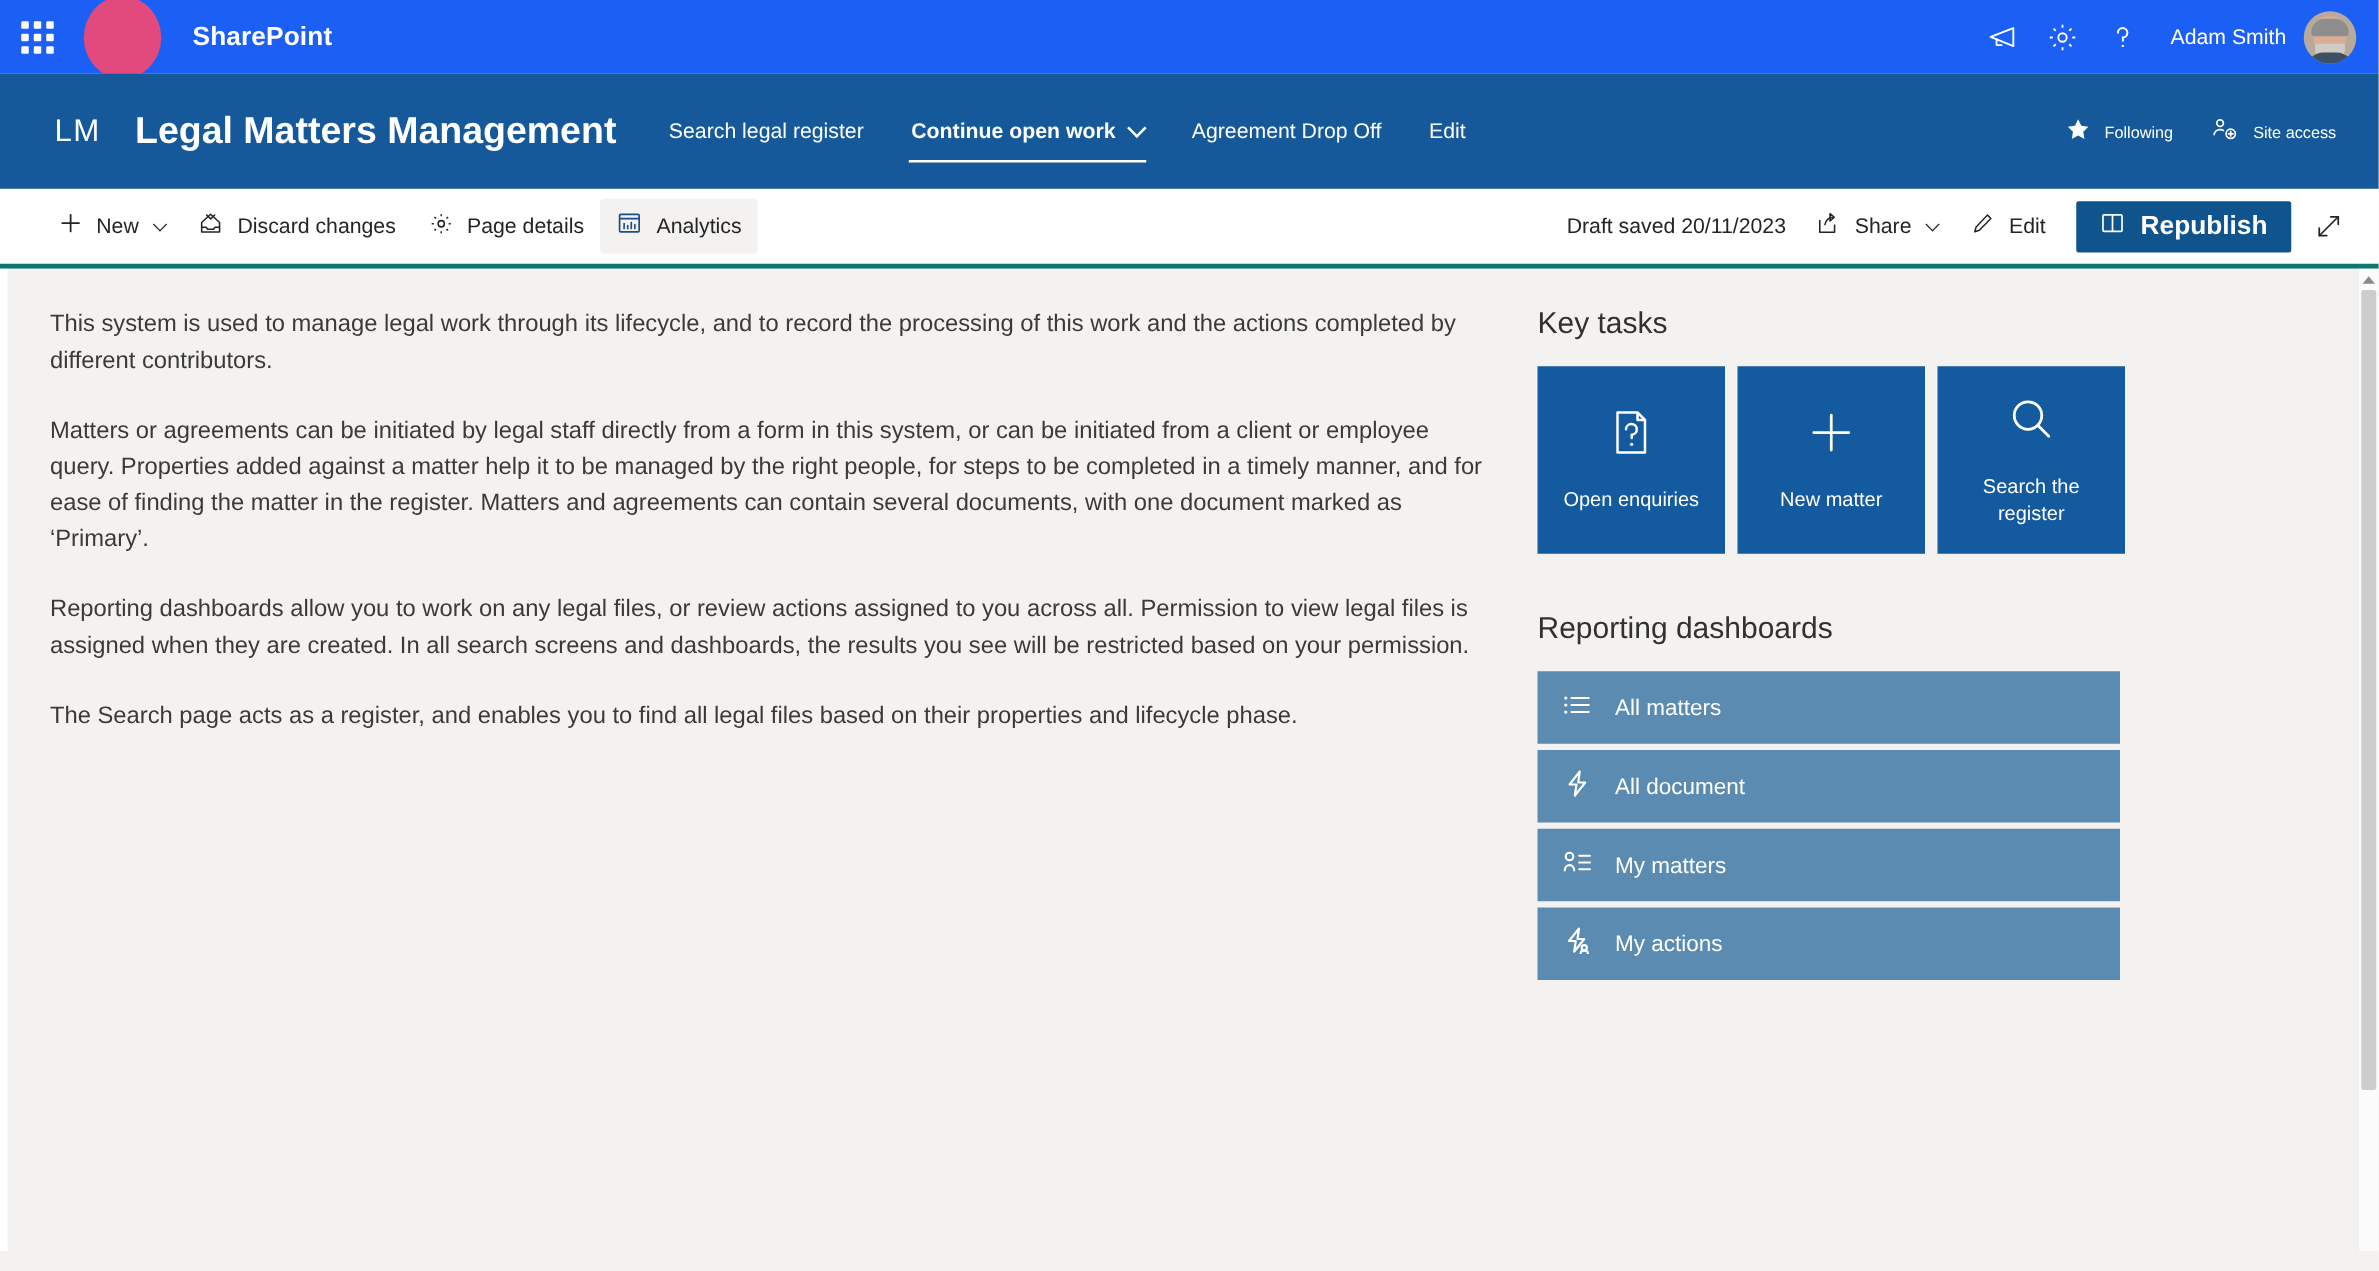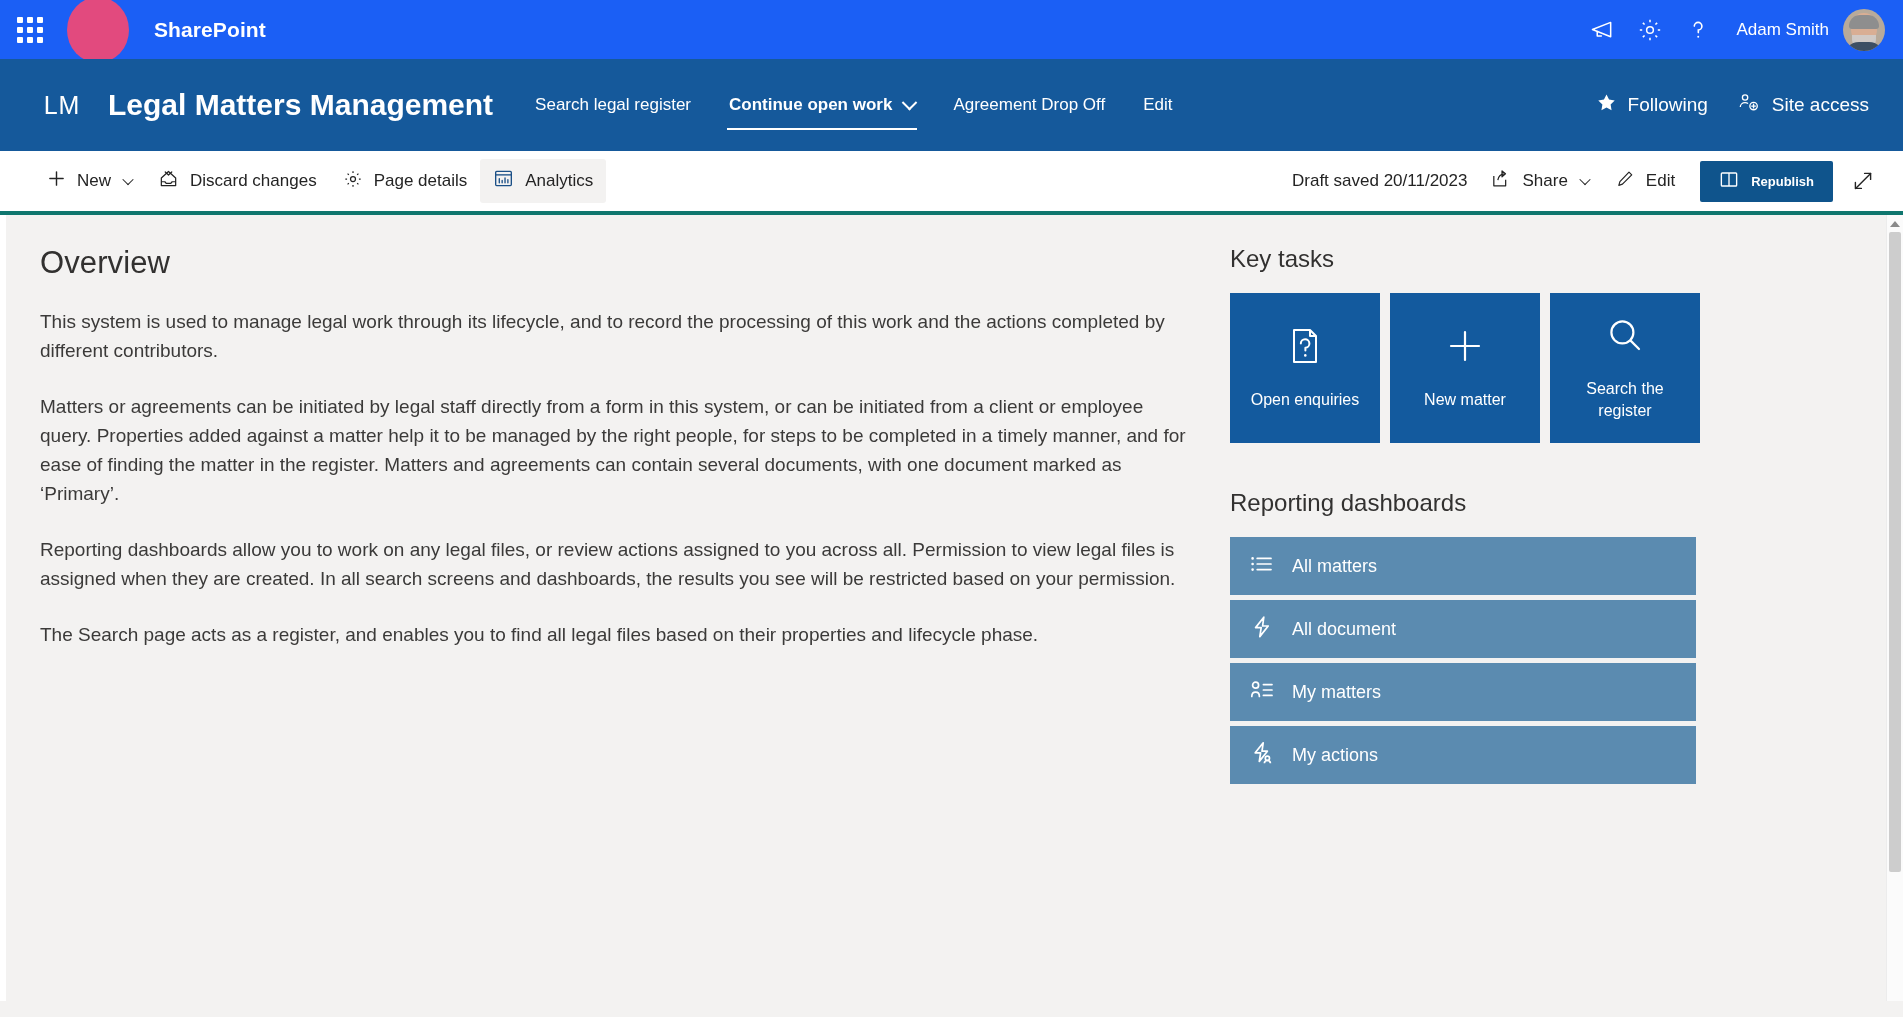--- a/index.html
+++ b/index.html
@@ -167,21 +167,21 @@
   }
   .site-header-right {
     margin-left: auto;
     display: flex;
     align-items: center;
     gap: 30px;
     padding-right: 34px;
   }
   .hdr-action {
     display: flex; align-items: center; gap: 11px;
-    font-size: 19px; color: #ffffff;
+    font-size: 13px; color: #ffffff;
     white-space: nowrap;
     cursor: pointer;
   }
 
   
   .command-bar {
     height: 64px;
     background: #ffffff;
     display: flex;
     align-items: center;
@@ -216,21 +216,21 @@
     color: #242424;
     white-space: nowrap;
     margin-right: 10px;
   }
   .btn-republish {
     display: flex; align-items: center; gap: 12px;
     height: 41px;
     padding: 0 19px;
     background: #0f548c;
     color: #ffffff;
-    font-size: 13px;
+    font-size: 21px;
     font-weight: 600;
     border: none;
     border-radius: 2px;
     margin-left: 12px;
     cursor: pointer;
     font-family: inherit;
     white-space: nowrap;
   }
   .icon-btn {
     width: 44px; height: 44px;
@@ -531,21 +531,20 @@
       <path d="M18.6 3.4 L3.6 18.4"></path>
       <path d="M9.4 18.4 H3.4 V12.4"></path>
     </svg>
   </div>
 </div>
 
 <div class="canvas">
   <div class="page-left-strip"></div>
 
   <div class="col-main">
-    <h1 class="page-heading">Overview</h1>
     <div class="body-text">
       <p>This system is used to manage legal work through its lifecycle, and to record the processing of this work and the actions completed by different contributors.</p>
       <p>Matters or agreements can be initiated by legal staff directly from a form in this system, or can be initiated from a client or employee query.  Properties added against a matter help it to be managed by the right people, for steps to be completed in a timely manner, and for ease of finding the matter in the register. Matters and agreements can contain several documents, with one document marked as ‘Primary’.</p>
       <p>Reporting dashboards allow you to work on any legal files, or review actions assigned to you across all. Permission to view legal files is assigned when they are created. In all search screens and dashboards, the results you see will be restricted based on your permission.</p>
       <p>The Search page acts as a register, and enables you to find all legal files based on their properties and lifecycle phase.</p>
     </div>
   </div>
 
   <div class="col-side">
     <h2 class="side-heading">Key tasks</h2>

